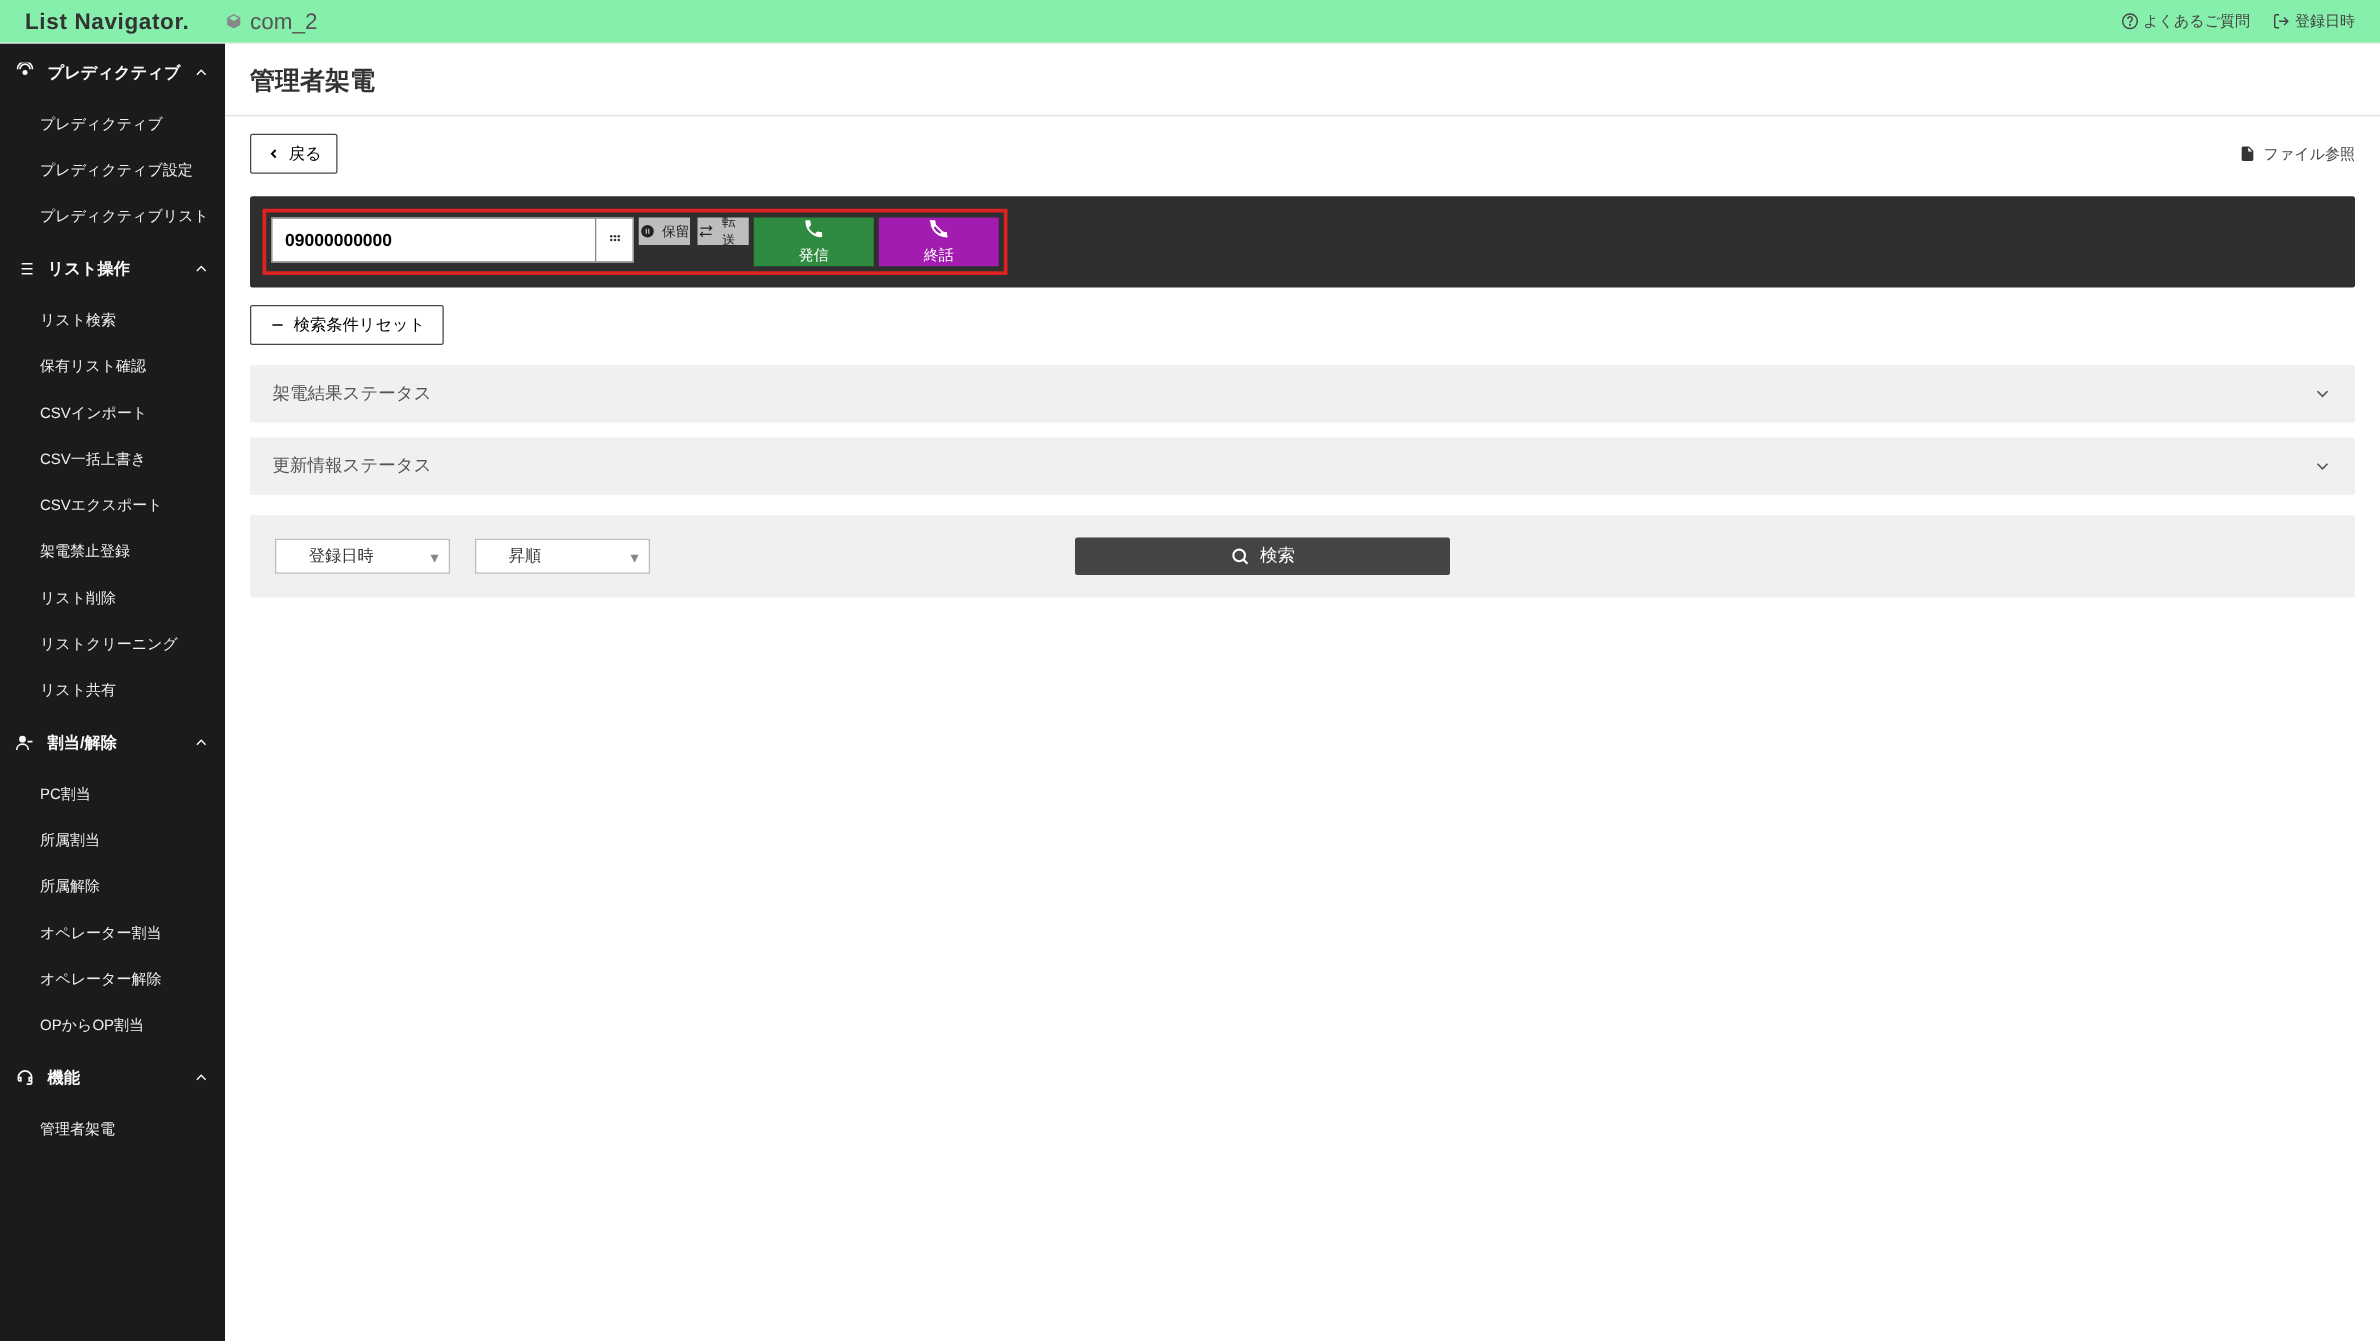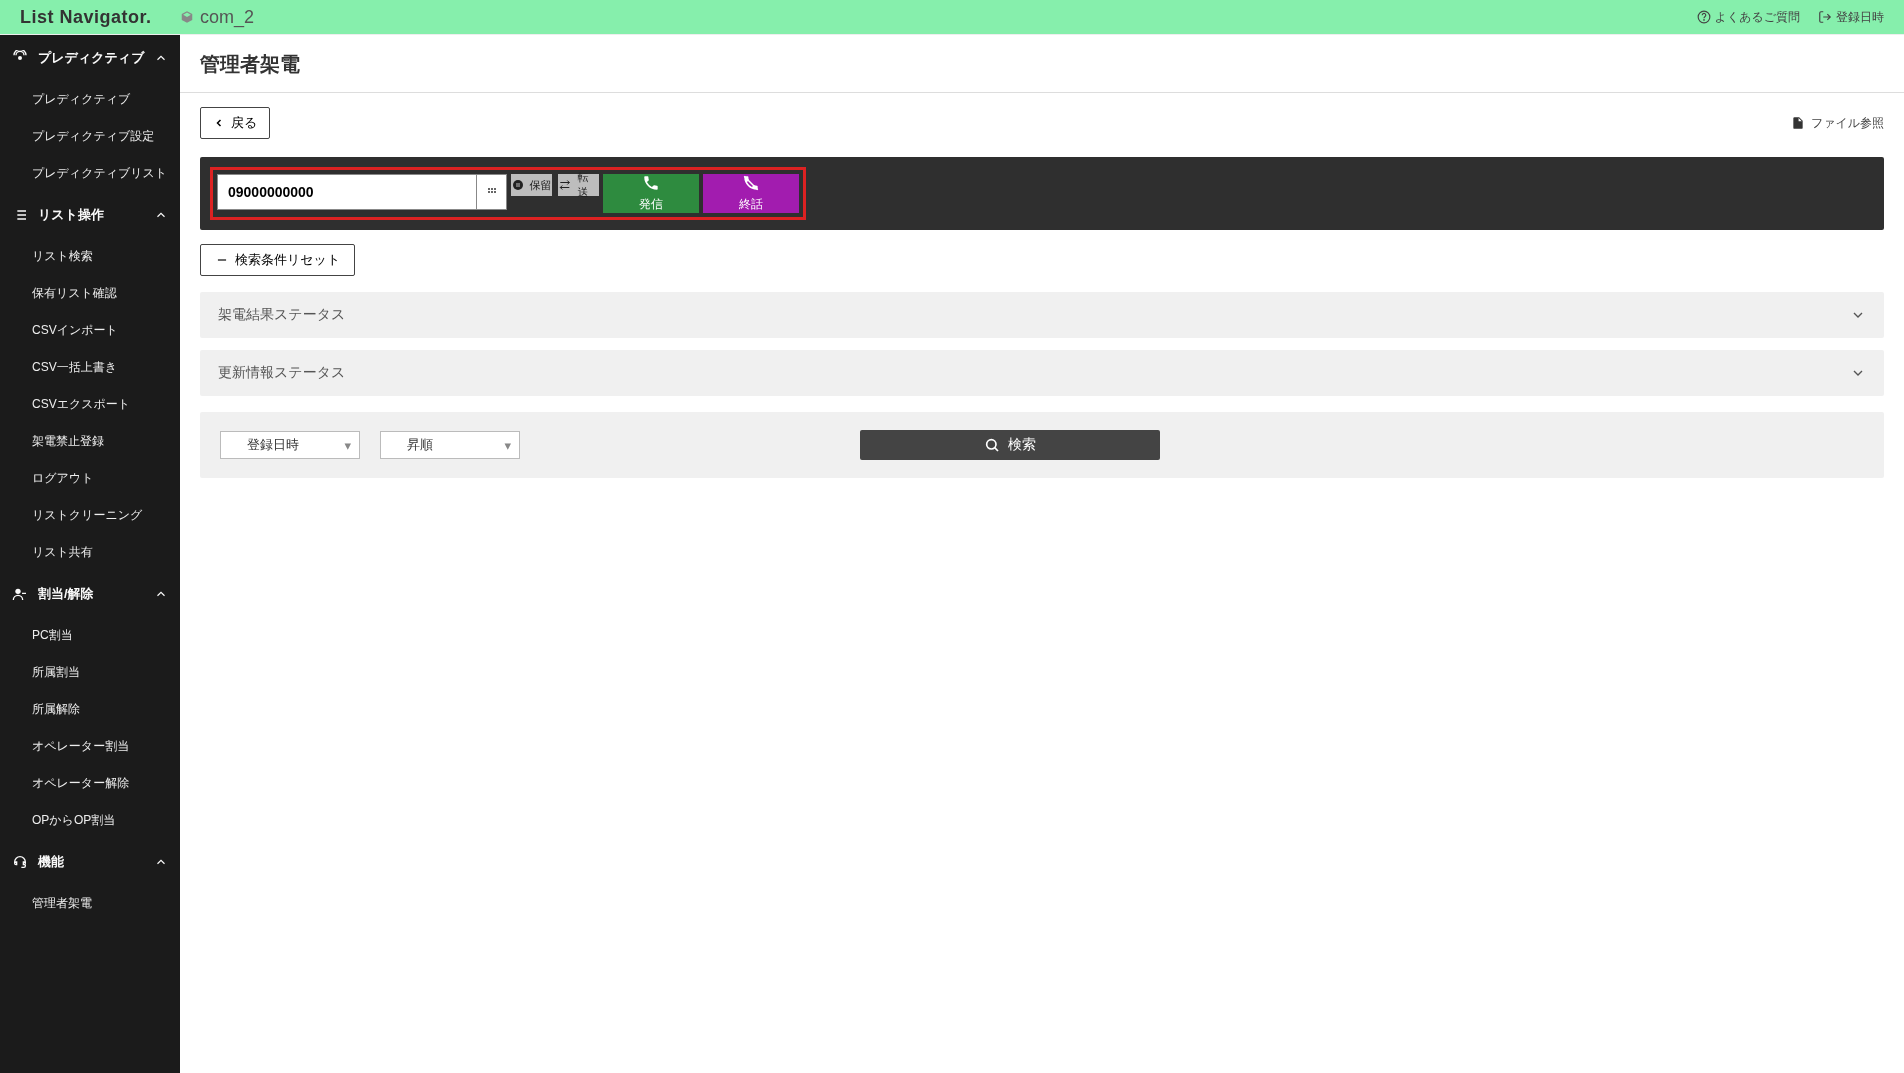--- a/index.html
+++ b/index.html
@@ -117,21 +117,21 @@
         <svg class="chev" viewBox="0 0 24 24" fill="none" stroke="#fafafa" stroke-width="2">
             <path d="M6 15l6-6 6 6"></path>
           </svg>
       </div>
       <div class="nav-item">リスト検索</div>
       <div class="nav-item">保有リスト確認</div>
       <div class="nav-item">CSVインポート</div>
       <div class="nav-item">CSV一括上書き</div>
       <div class="nav-item">CSVエクスポート</div>
       <div class="nav-item">架電禁止登録</div>
-      <div class="nav-item">ログアウト</div>
+      <div class="nav-item">リスト削除</div>
       <div class="nav-item">リストクリーニング</div>
       <div class="nav-item">リスト共有</div>
     </div>
 
     <div class="nav-group">
       <div class="nav-group-header">
         <svg width="16" height="16" viewBox="0 0 24 24" fill="#fafafa">
             <circle cx="9" cy="8" r="4"></circle>
             <path d="M2 21c0-4 3-7 7-7s7 3 7 7M15 11h6" stroke="#fafafa" stroke-width="2" fill="none"></path>
           </svg>

